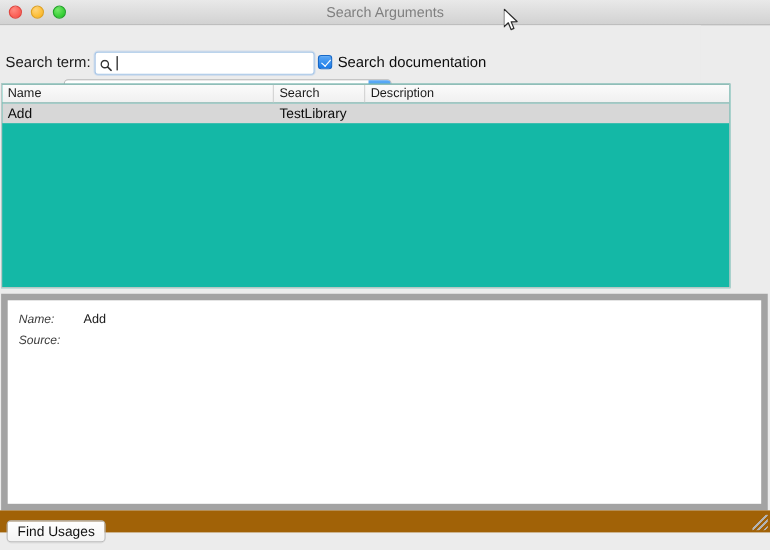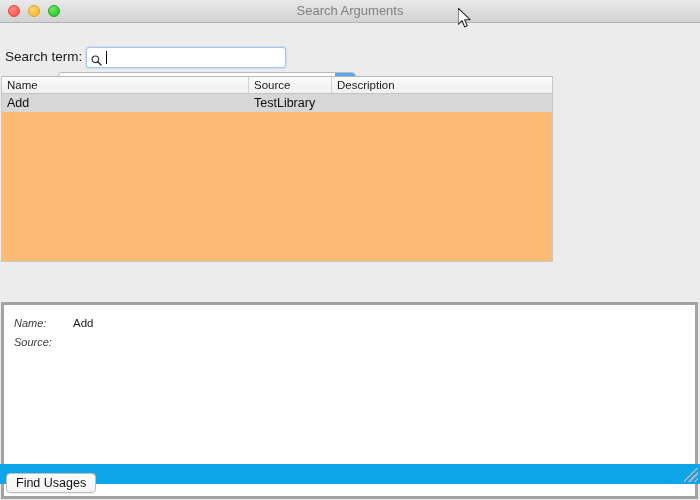--- a/index.html
+++ b/index.html
@@ -172,22 +172,22 @@
     border-right: 4px solid transparent;
     margin-left: -4px;
   }
   .chev-up   { top: 4px;  border-bottom: 4px solid #fff; }
   .chev-down { top: 12px; border-top: 4px solid #fff; }
 
   
   #table-wrap {
     position: absolute;
     left: 1px; top: 76px;
-    width: 552px; height: 186px;
-    background: #fdba74;
+    width: 663px; height: 186px;
+    background: #14b8a6;
     border: 1px solid #c9c9c9;
     border-top: 1px solid #b8b8b8;
     box-sizing: border-box;
     overflow: hidden;
   }
   #table-head {
     display: flex;
     height: 17px;
     background: linear-gradient(to bottom, #fbfbfb, #f0f0f0);
     border-bottom: 1px solid #c4c4c4;
@@ -223,24 +223,23 @@
     overflow: hidden;
     white-space: nowrap;
   }
 
   
   #detail-wrap {
     position: absolute;
     left: 1px; top: 267px;
     width: 697px; height: 197px;
     background: #ffffff;
-    border: 3px solid #a3a3a3;
+    border: 6px solid #a3a3a3;
     box-sizing: border-box;
     padding: 12px 0 0 10px;
-    margin-top: 35px;
   }
   .drow {
     display: flex;
     align-items: baseline;
     height: 19px;
   }
   .dlabel {
     width: 59px;
     font-size: 11px;
     font-style: italic;
@@ -250,21 +249,21 @@
   .dvalue {
     font-size: 11.5px;
     color: #1a1a1a;
   }
 
   
   #bottombar {
     position: absolute;
     left: 0; top: 464px;
     width: 700px; height: 20px;
-    background: #0ea5e9;
+    background: #a16207;
     text-decoration: underline;
   }
   #find-usages-btn {
     position: absolute;
     left: 6px; top: 9px;
     height: 20px;
     padding: 0 9px;
     background: linear-gradient(to bottom, #ffffff, #f4f4f4);
     border: 1px solid #bdbdbd;
     border-radius: 4px;
@@ -315,36 +314,40 @@
       <span id="search-icon">
         <svg width="11" height="11" viewBox="0 0 11 11">
           <circle cx="4.3" cy="4.3" r="3.3" fill="none" stroke="#333" stroke-width="1.2"></circle>
           <line x1="6.8" y1="6.8" x2="10" y2="10" stroke="#333" stroke-width="1.4" stroke-linecap="round"></line>
         </svg>
       </span>
       <span id="search-input-text"></span>
       <span id="search-caret"></span>
     </div>
 
+    <div id="chk-wrap">
+      <span id="chk-doc"></span>
+      <span id="chk-doc-label">Search documentation</span>
+    </div>
 
     <div id="lbl-source">Source:</div>
 
     <div id="source-select">
       <span id="source-value">TestLibrary</span>
       <span id="source-arrow-btn">
         <span class="chev chev-up"></span>
         <span class="chev chev-down"></span>
       </span>
     </div>
   </div>
 
   <div id="table-wrap">
     <div id="table-head">
       <div class="th col-name">Name</div>
-      <div class="th col-source">Source</div>
+      <div class="th col-source">Search</div>
       <div class="th col-desc last">Description</div>
     </div>
     <div id="table-body">
       <div class="trow selected">
         <div class="td col-name">Add</div>
         <div class="td col-source">TestLibrary</div>
         <div class="td col-desc"></div>
       </div>
     </div>
   </div>

